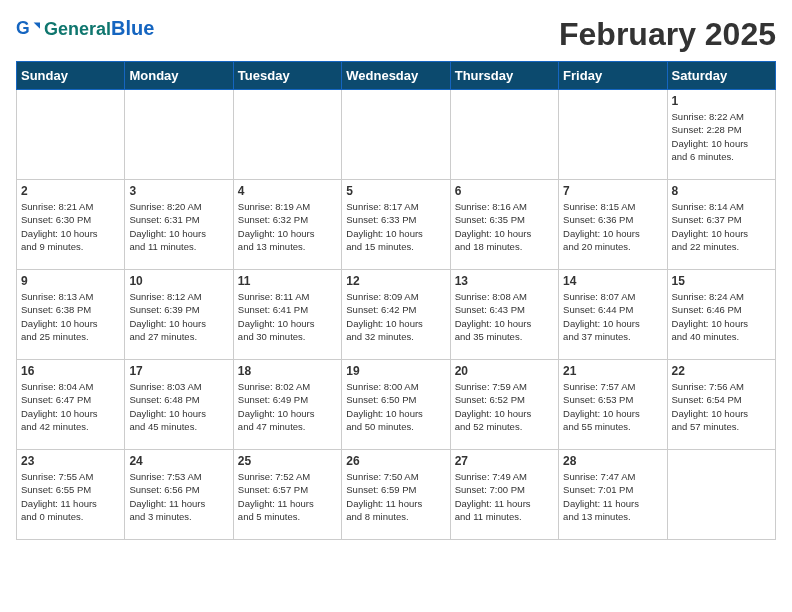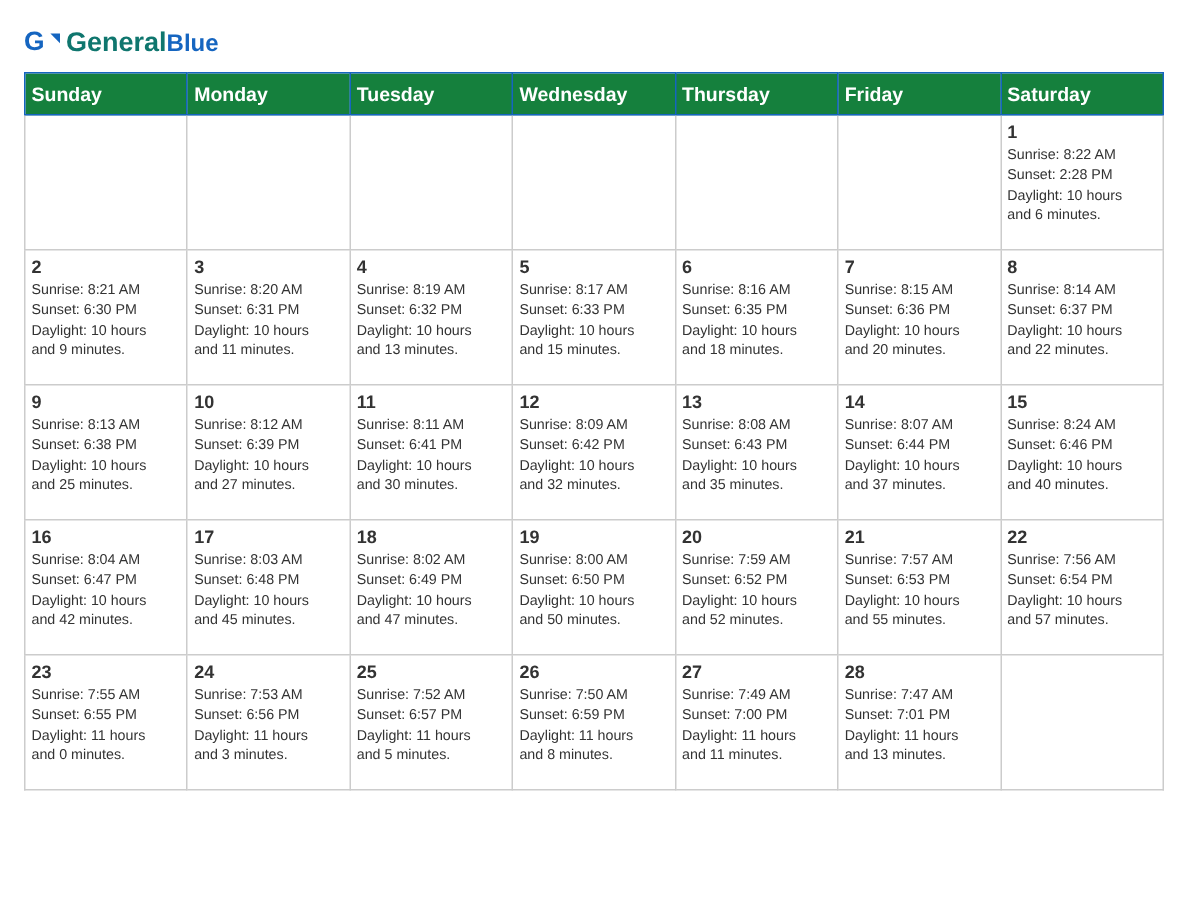--- a/index.html
+++ b/index.html
@@ -20,21 +20,21 @@
       display: flex;
       align-items: center;
       gap: 4px;
     }
     .logo-text-general {
       font-size: 18px;
       font-weight: bold;
       color: #0f766e;
     }
     .logo-text-blue {
-      font-size: 16px;
+      font-size: 20px;
       font-weight: bold;
       color: #1565c0;
     }
     .logo-icon {
       width: 24px;
       height: 24px;
     }
     .title-area {
       text-align: right;
     }
@@ -46,21 +46,21 @@
     .location-title {
       font-size: 15px;
       color: #333;
     }
     .calendar-table {
       width: 100%;
       border-collapse: collapse;
       border: 1px solid #ccc;
     }
     .calendar-table th {
-      background-color: #15803d;
+      background-color: #0c4a6e;
       color: #fff;
       font-size: 13px;
       font-weight: bold;
       padding: 6px 4px;
       text-align: left;
       border: 1px solid #1565c0;
     }
     .calendar-table td {
       vertical-align: top;
       padding: 4px 4px;
@@ -96,20 +96,21 @@
   <div class="logo">
     <svg class="logo-icon" viewBox="0 0 30 30">
       <text y="22" font-size="22" font-family="Arial" font-weight="bold" fill="#1565c0">G</text>
       <polygon points="22,8 30,8 30,16" fill="#1565c0"></polygon>
     </svg>
     <div>
       <span class="logo-text-general">General</span><span class="logo-text-blue">Blue</span>
     </div>
   </div>
   <div class="title-area">
+    <div class="month-title">February 2025</div>
   </div>
 </div>
 
 <table class="calendar-table">
   <thead>
     <tr>
     <th>Sunday</th>
         <th>Monday</th>
         <th>Tuesday</th>
         <th>Wednesday</th>

